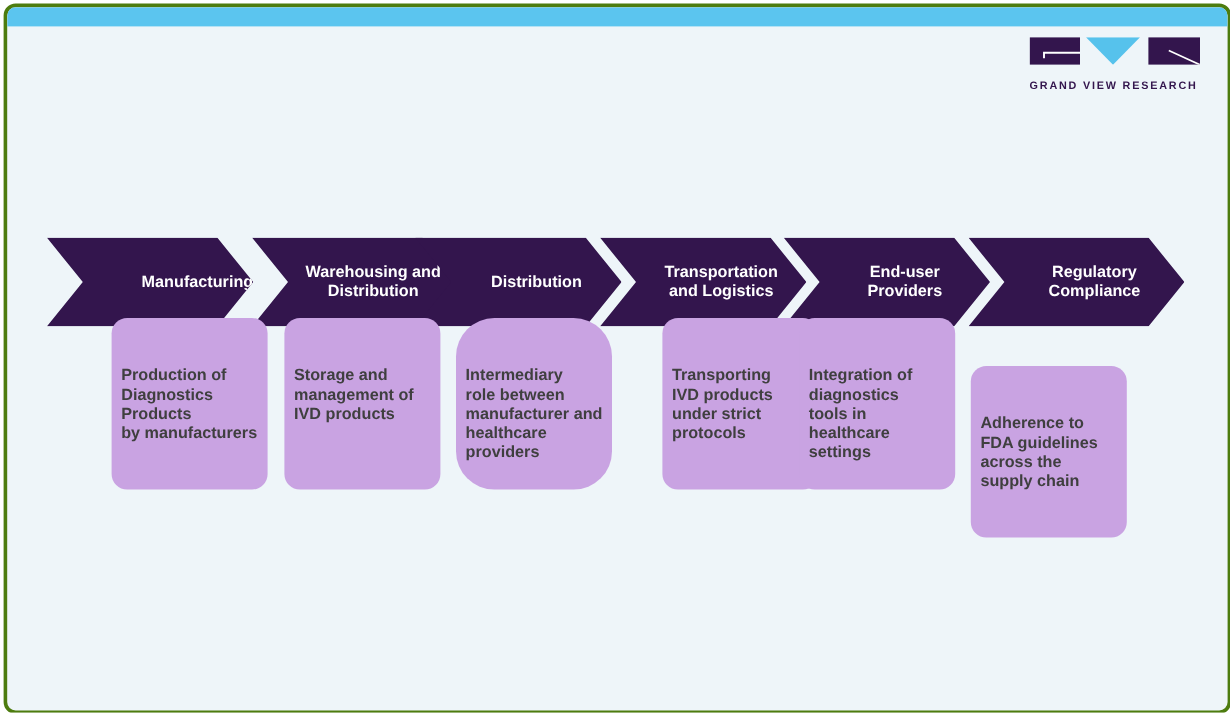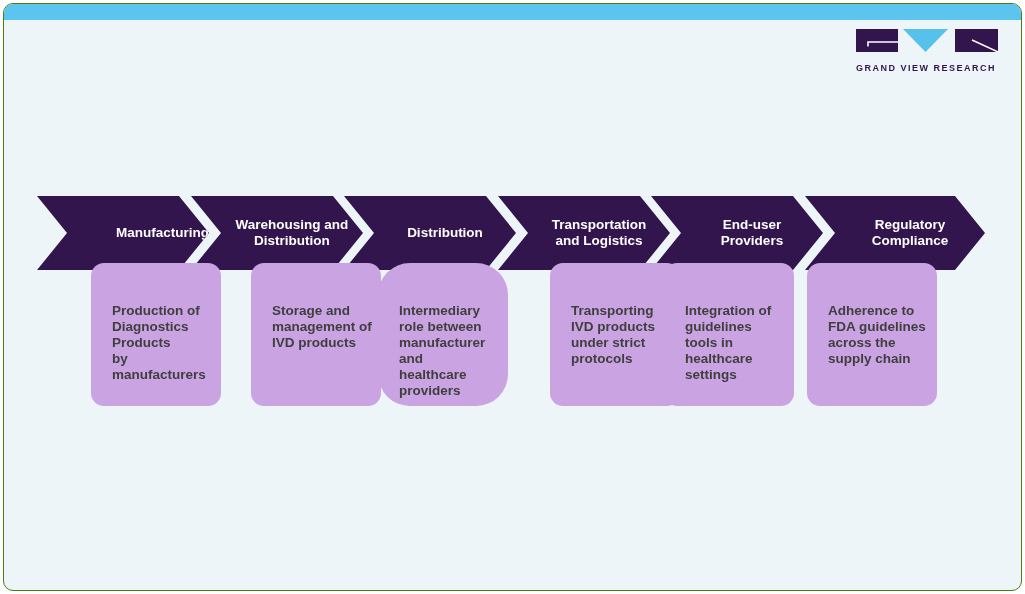--- a/index.html
+++ b/index.html
@@ -15,21 +15,21 @@
     background: #ffffff;
     overflow: hidden;
   }
   .page {
     position: absolute;
     left: 3px;
     top: 3px;
     width: 1017px;
     height: 586px;
     background: var(--page-background, #eef5f9);
-    border: 1px solid #4d7c0f;
+    border: 3px solid #4d7c0f;
     border-radius: 10px;
     overflow: hidden;
   }
   .topbar {
     position: absolute;
     top: 0; left: 0; right: 0;
     height: 16px;
     background: var(--accent-bar, #5bc5ef);
   }
   
@@ -57,21 +57,21 @@
     background: var(--stage-arrow, #33154d);
     clip-path: polygon(0 0, 142px 0, 100% 50%, 142px 100%, 0 100%, 30px 50%);
     display: flex;
     align-items: center;
     justify-content: center;
     padding-left: 30px;
     box-sizing: border-box;
     z-index: 1;
   }
   .a0 { left: 33px; justify-content: flex-end; }
-  .a1 { left: 187px; }
+  .a1 { left: 204px; }
   .a2 { left: 340px; }
   .a3 { left: 494px; }
   .a4 { left: 647px; }
   .a5 { left: 801px; width: 180px;
         clip-path: polygon(0 0, 150px 0, 100% 50%, 150px 100%, 0 100%, 30px 50%); justify-content: center; }
   .arrow-label {
     color: #ffffff;
     font-size: 13.5px;
     font-weight: bold;
     line-height: 16px;
@@ -80,28 +80,27 @@
   }
   .box {
     position: absolute;
     top: 259px;
     width: 130px;
     height: 143px;
     background: var(--stage-box, #c9a3e2);
     border-radius: 13px;
     z-index: 2;
     box-sizing: border-box;
-    padding-left: 13px;
   }
   .b0 { left: 87px; }
-  .b1 { left: 231px; margin-left: 16px; }
+  .b1 { left: 231px; }
   .b2 { left: 374px; border-radius: 32px; }
   .b3 { left: 546px; }
   .b4 { left: 660px; }
-  .b5 { left: 803px; }
+  .b5 { left: 803px; margin-top: 40px; }
   .box-text {
     padding: 40px 2px 8px 8px;
     font-size: 13.5px;
     font-weight: bold;
     line-height: 16px;
     color: #3f3f3f;
     white-space: pre-line;
   }
 </style>
 </head>
@@ -167,21 +166,21 @@
 providers</div>
       </div>
       <div class="box b3">
         <div class="box-text">Transporting
 IVD products
 under strict
 protocols</div>
       </div>
       <div class="box b4">
         <div class="box-text">Integration of
-guidelines
+diagnostics
 tools in
 healthcare
 settings</div>
       </div>
       <div class="box b5">
         <div class="box-text">Adherence to
 FDA guidelines
 across the
 supply chain</div>
       </div>

